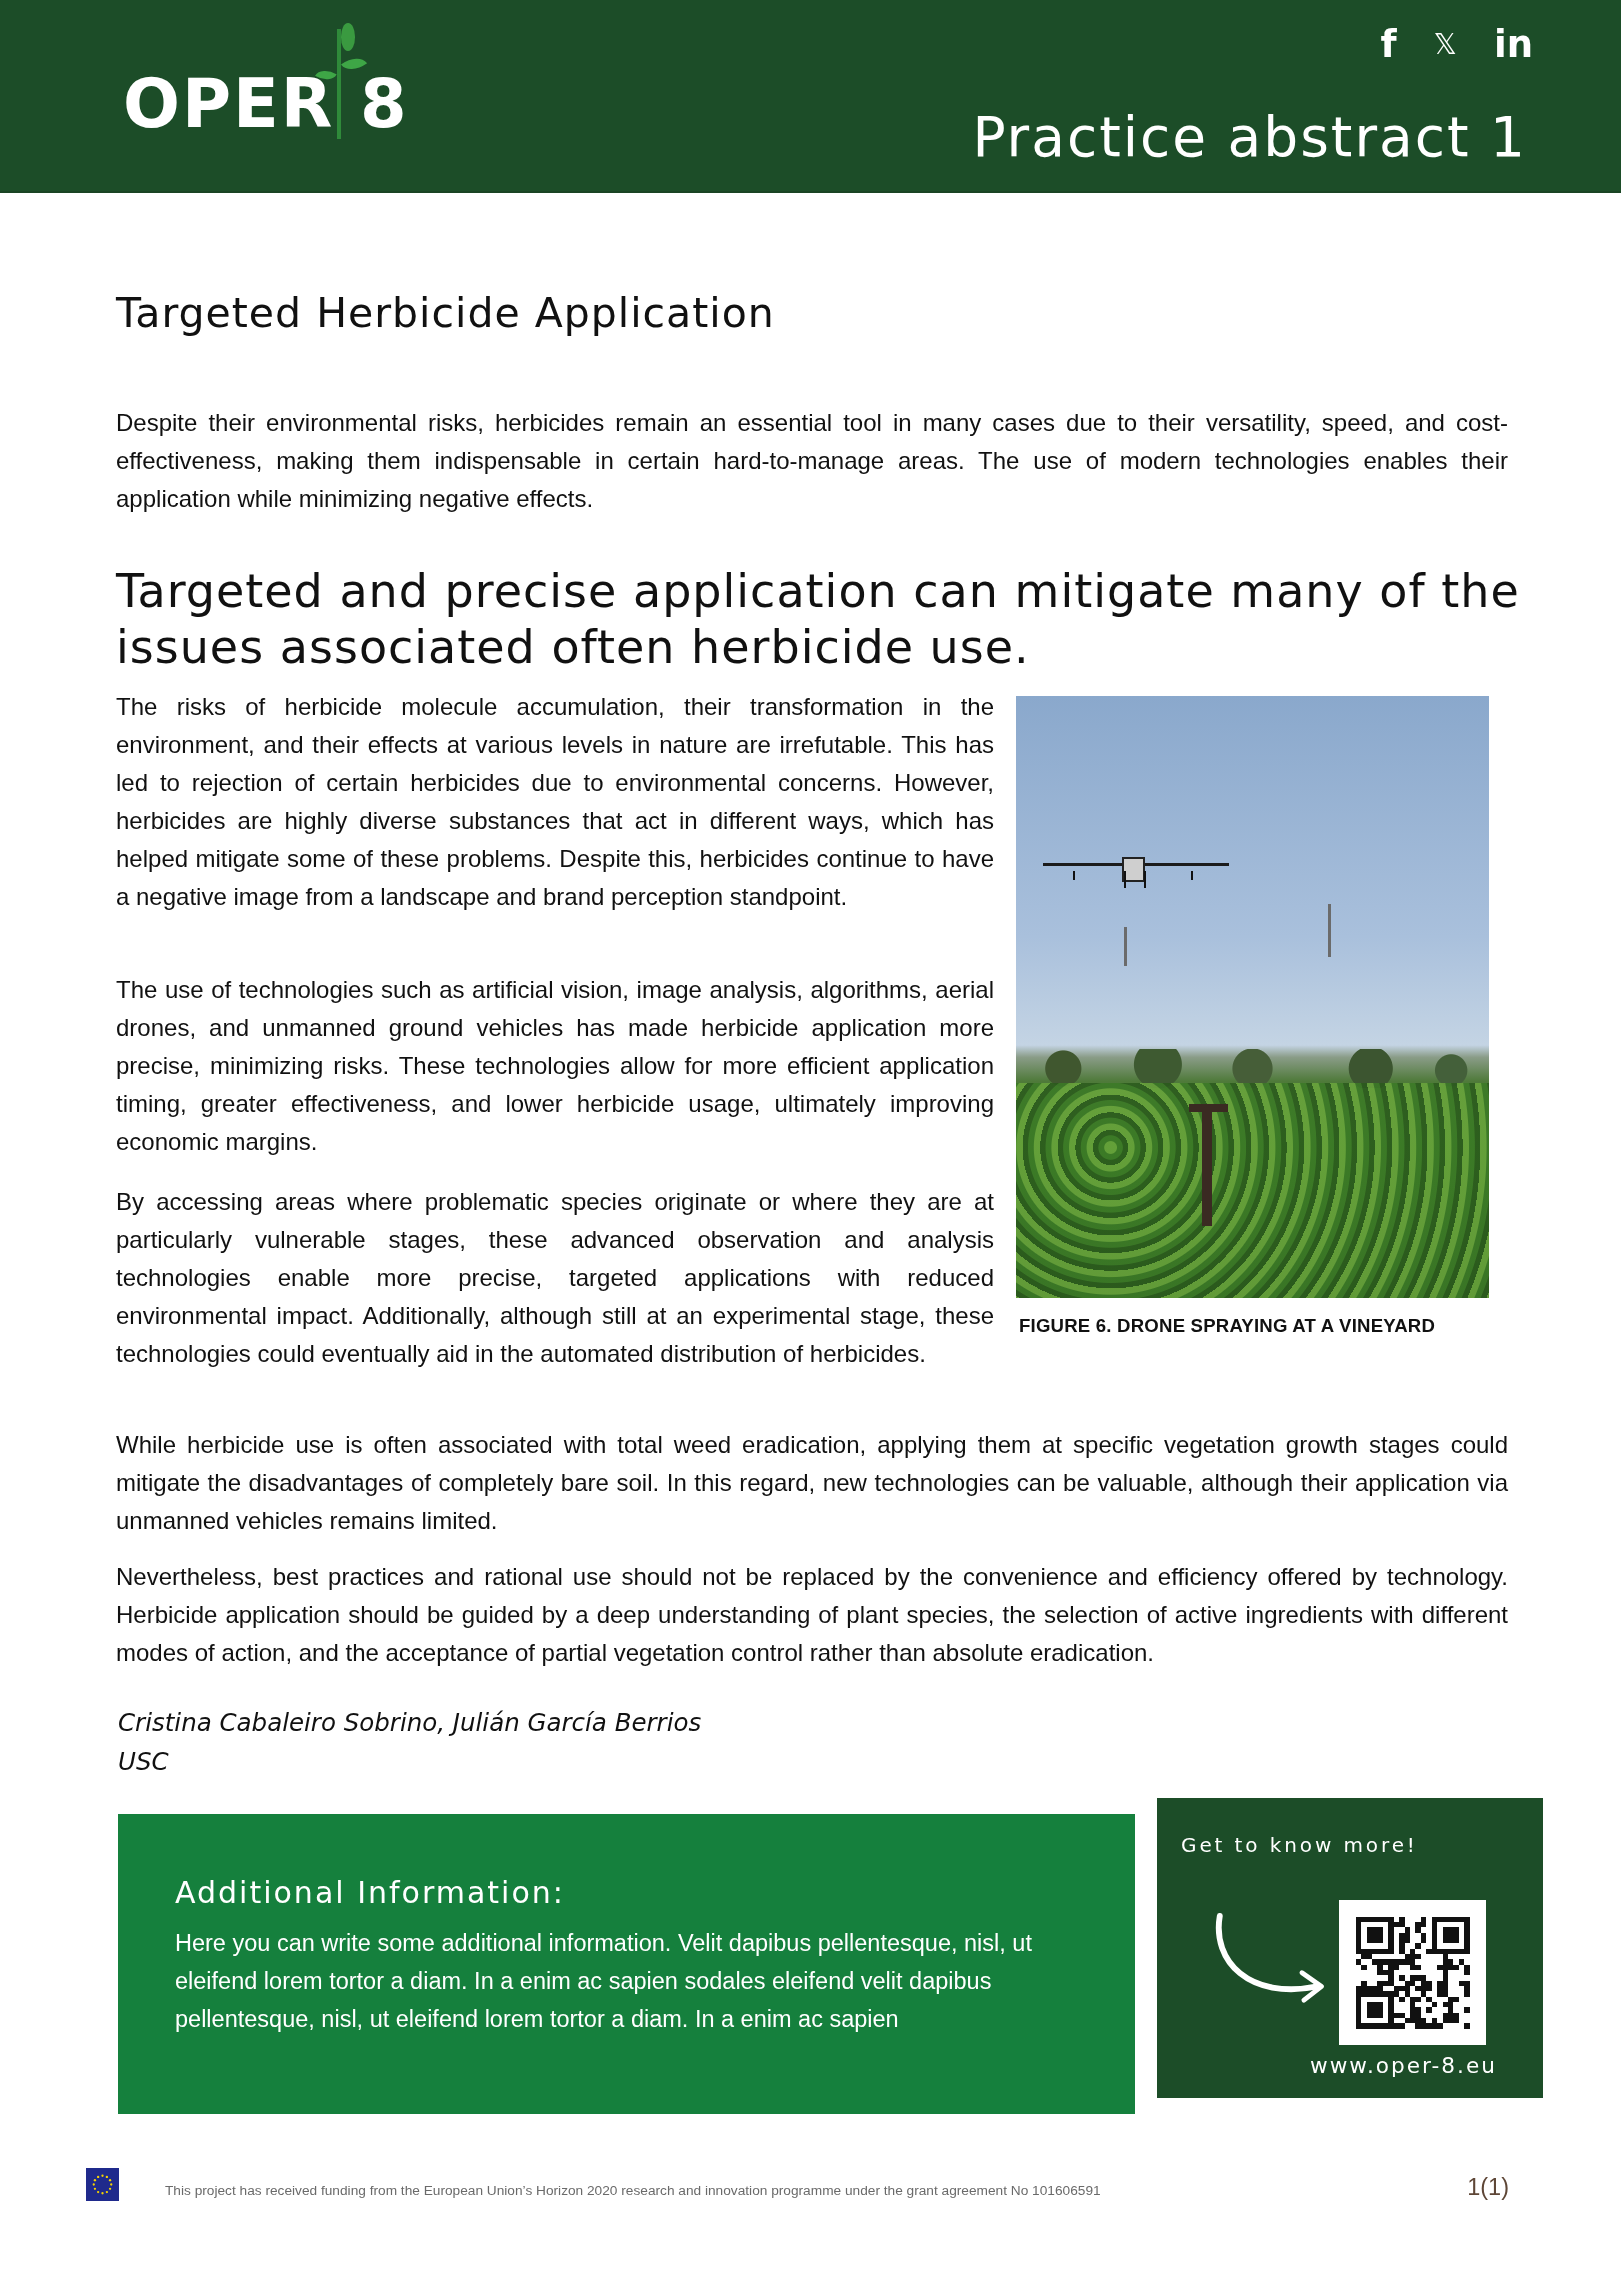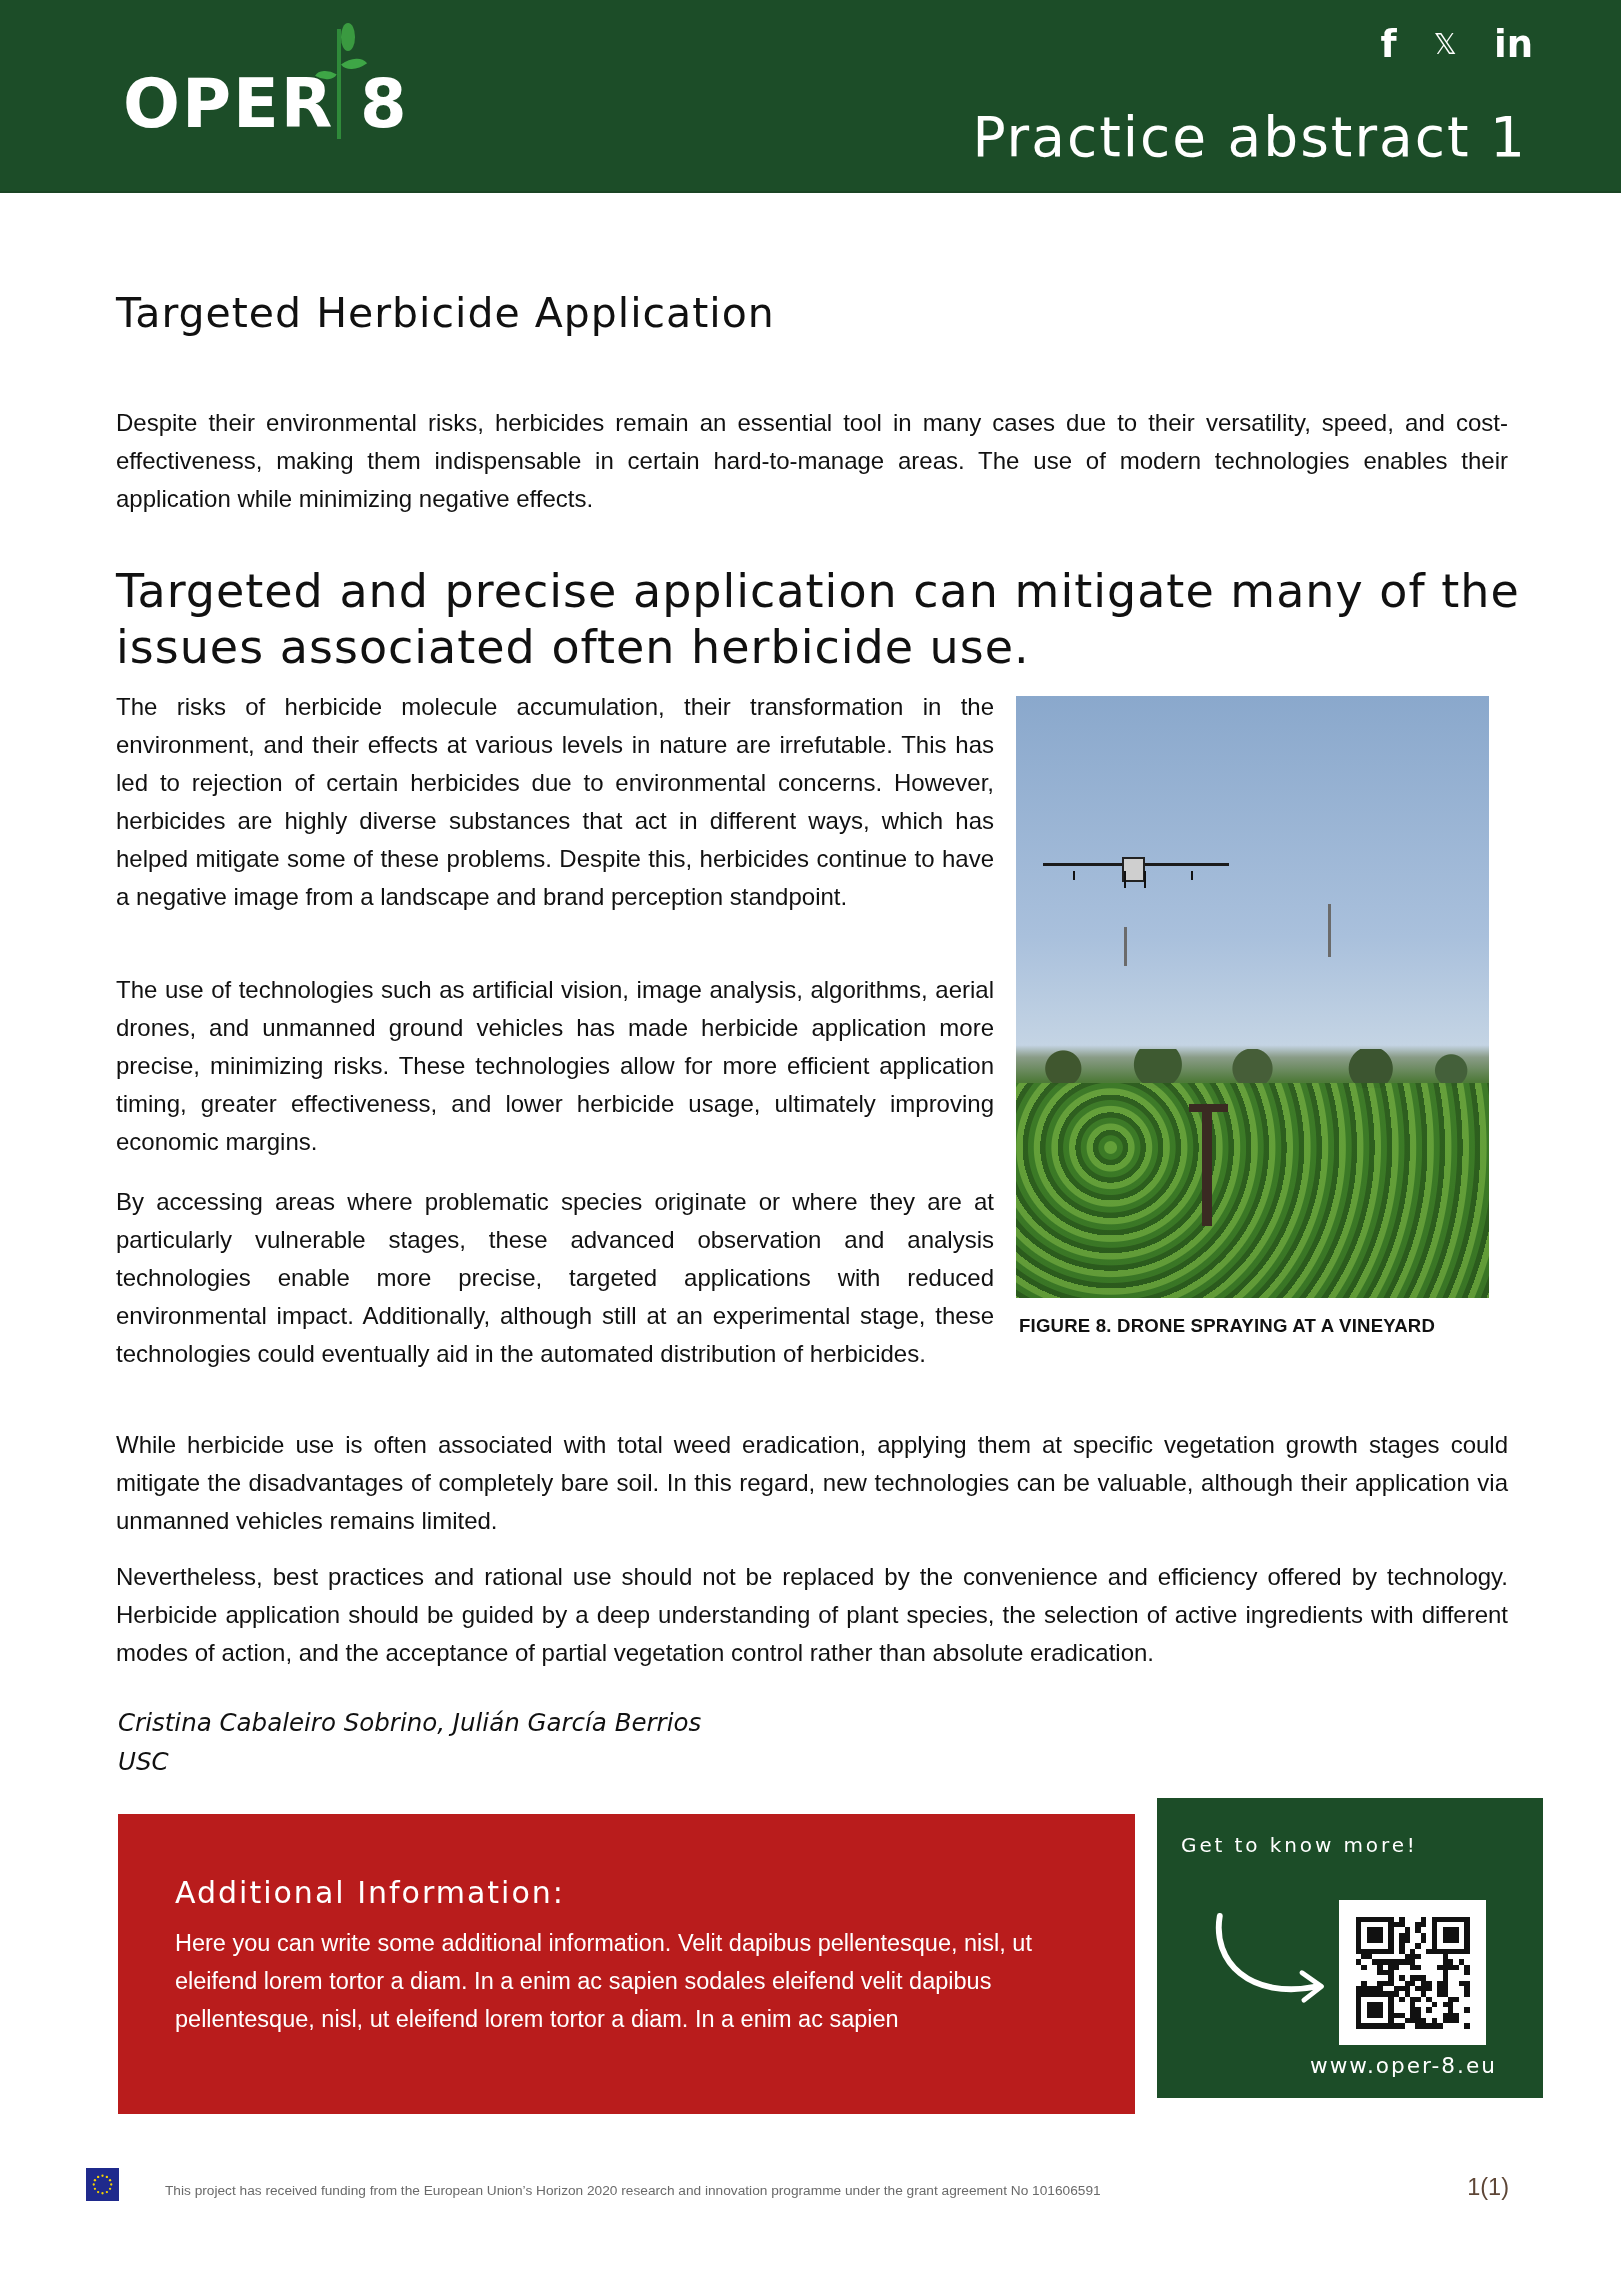--- a/index.html
+++ b/index.html
@@ -40,21 +40,21 @@
   .figure-img .drone .body { position: absolute; left: 88px; top: 3.9px; width: 23.5px; height: 25.5px; background: #cfcfcf; border: 2px solid #222; }
   .figure-img .drone .leg { position: absolute; top: 17.6px; width: 2px; height: 17.6px; background: #111; }
   .figure-img .pole { position: absolute; top: 208px; width: 2.9px; height: 53px; background: #6b6b6b; }
   .figure-img .post { position: absolute; left: 186px; top: 412px; width: 9.8px; height: 118px; background: #3a2a22; }
   .figure-img .post-top { position: absolute; left: 173px; top: 408px; width: 39px; height: 7.8px; background: #3a2a22; }
   .caption { position: absolute; left: 1019px; top: 1315px; font-family: "Liberation Sans", sans-serif; font-weight: bold; font-size: 18.6px; color: #111; letter-spacing: 0.2px; }
 
   .author { position: absolute; left: 118px; top: 1703px; font-family: "DejaVu Sans", sans-serif; font-style: italic; font-size: 24.5px; color: #111; line-height: 1; margin-top: 8px; }
   .org { position: absolute; left: 118px; top: 1750px; font-family: "DejaVu Sans", sans-serif; font-style: italic; font-size: 24.5px; color: #111; line-height: 1; }
 
-  .info-box { position: absolute; left: 118px; top: 1814px; width: 1017px; height: 300px; background: #b91c1c; }
+  .info-box { position: absolute; left: 118px; top: 1814px; width: 1017px; height: 300px; background: #15803d; }
   .info-title { position: absolute; left: 57px; top: 64px; color: #ffffff; font-family: "DejaVu Sans", sans-serif; font-size: 30px; letter-spacing: 2px; line-height: 1; }
   .info-text { position: absolute; left: 57px; top: 110px; width: 882px; color: #ffffff; font-family: "Liberation Sans", sans-serif; font-size: 23.5px; line-height: 38px; }
 
   .more-box { position: absolute; left: 1157px; top: 1798px; width: 386px; height: 300px; background: #1c4d28; }
   .more-title { position: absolute; left: 24px; top: 37px; color: #ffffff; font-family: "DejaVu Sans", sans-serif; font-size: 20px; letter-spacing: 2.9px; line-height: 1; }
   .arrow-svg { position: absolute; left: 53px; top: 114px; width: 137px; height: 98px; }
   .qr-frame { position: absolute; left: 182px; top: 102px; width: 147px; height: 145px; background: #ffffff; }
   .qr { position: absolute; left: 16.7px; top: 16.7px; width: 114px; height: 112px; display: grid; grid-template-columns: repeat(21, 1fr); grid-template-rows: repeat(21, 1fr); }
   .qr i { display: block; }
   .qr i.b { background: #111; }
@@ -100,21 +100,21 @@
   <div class="post"></div>
   <div class="drone">
     <div class="arm"></div>
     <div class="body"></div>
     <div class="leg" style="left:90px;"></div>
     <div class="leg" style="left:110px;"></div>
     <div class="leg" style="left:39px; height:9.8px;"></div>
     <div class="leg" style="left:157px; height:9.8px;"></div>
   </div>
 </div>
-<div class="caption">FIGURE 8. DRONE SPRAYING AT A VINEYARD</div>
+<div class="caption">FIGURE 6. DRONE SPRAYING AT A VINEYARD</div>
 
 <p class="p full1">While herbicide use is often associated with total weed eradication, applying them at specific vegetation growth stages could mitigate the disadvantages of completely bare soil. In this regard, new technologies can be valuable, although their application via unmanned vehicles remains limited.</p>
 <p class="p full2">Nevertheless, best practices and rational use should not be replaced by the convenience and efficiency offered by technology. Herbicide application should be guided by a deep understanding of plant species, the selection of active ingredients with different modes of action, and the acceptance of partial vegetation control rather than absolute eradication.</p>
 
 <div class="author">Cristina Cabaleiro Sobrino, Julián García Berrios</div>
 <div class="org">USC</div>
 
 <div class="info-box">
   <div class="info-title">Additional Information:</div>
   <div class="info-text">Here you can write some additional information. Velit dapibus pellentesque, nisl, ut eleifend lorem tortor a diam. In a enim ac sapien sodales eleifend velit dapibus pellentesque, nisl, ut eleifend lorem tortor a diam. In a enim ac sapien</div>

